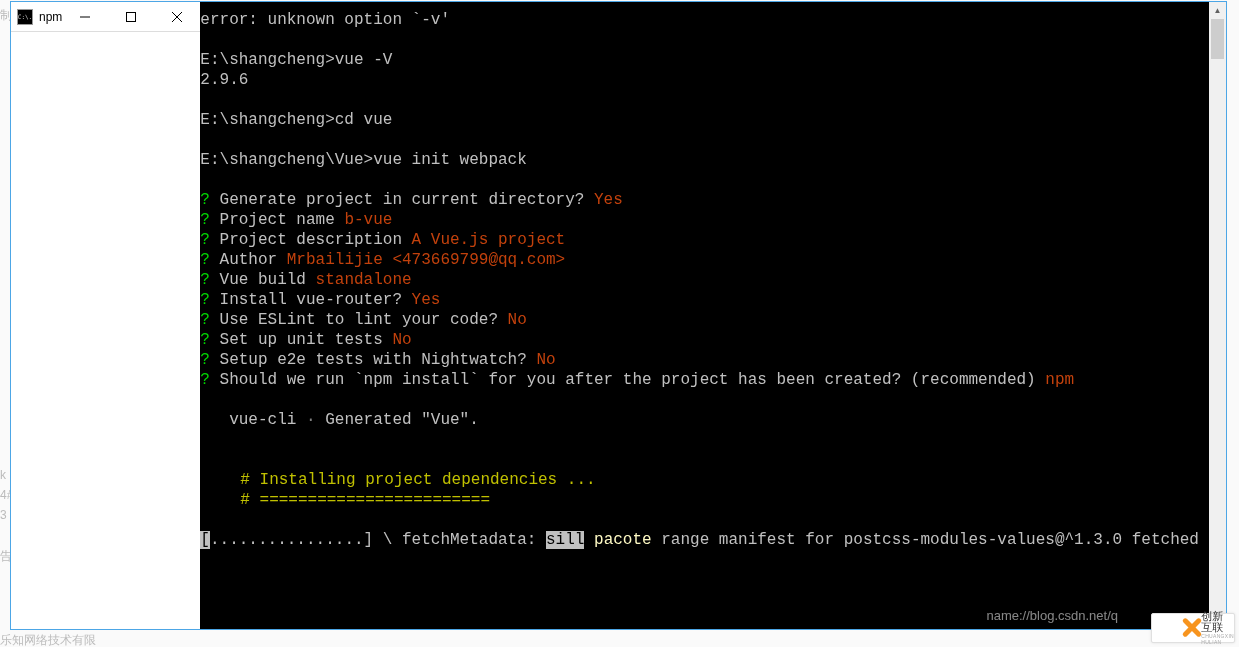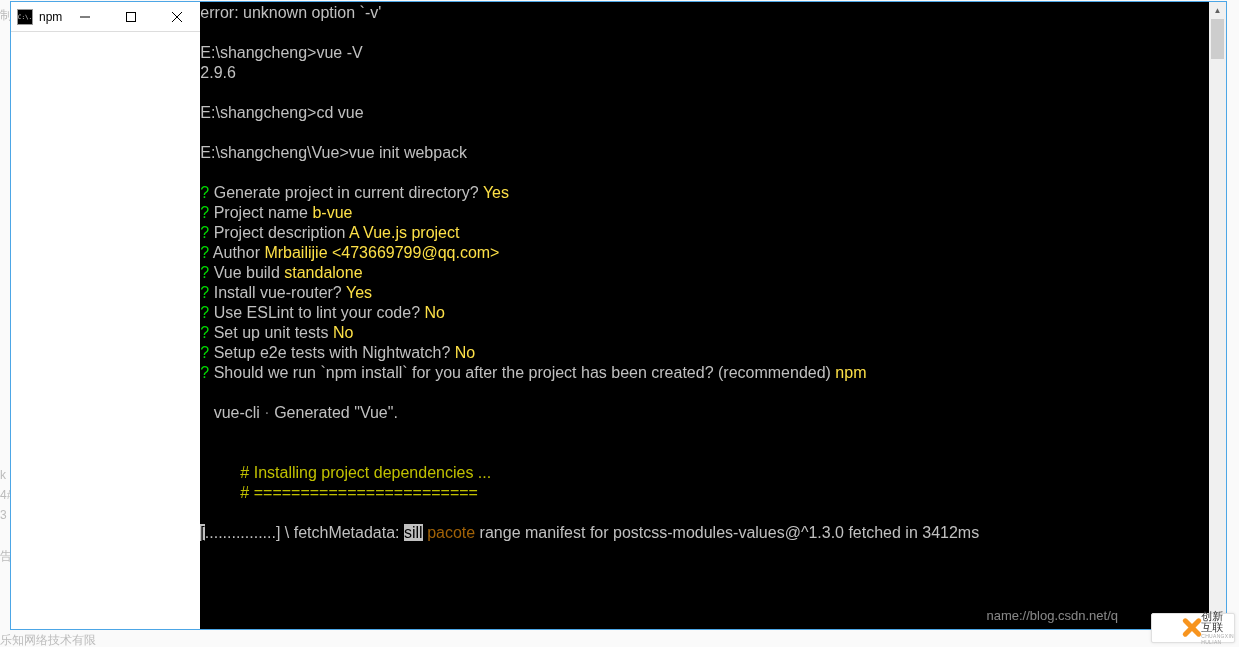--- a/index.html
+++ b/index.html
@@ -112,33 +112,34 @@
       display: flex;
       align-items: center;
       justify-content: center;
       color: #606060;
       font-size: 8px;
     }
     .scrollbar-arrow-up { top: 0; }
     .scrollbar-arrow-down { bottom: 0; }
     .terminal-content {
       padding: 1px 0 0 0;
-      font-family: Liberation Sans, sans-serif;
+      font-family: Liberation Mono, monospace;
       font-size: 16px;
       line-height: 20px;
       color: #c0c0c0;
       white-space: pre;
+      margin-top: 7px;
     }
     .term-line {
       min-height: 20px;
     }
-    .clr-teal { color: #fde047; }
+    .clr-teal { color: #c2410c; }
     .clr-brightgreen { color: #00d800; }
     .clr-yellow { color: #c0c000; padding-left: 40px; }
-    .clr-magenta { color: #a16207; }
+    .clr-magenta { color: #fef9c3; }
     .clr-gray { color: #808080; }
     .inverted {
       background: #c0c0c0;
       color: #000;
     }
     .watermark {
       position: absolute;
       right: 108px;
       bottom: 6px;
       color: #e0e0e0;

